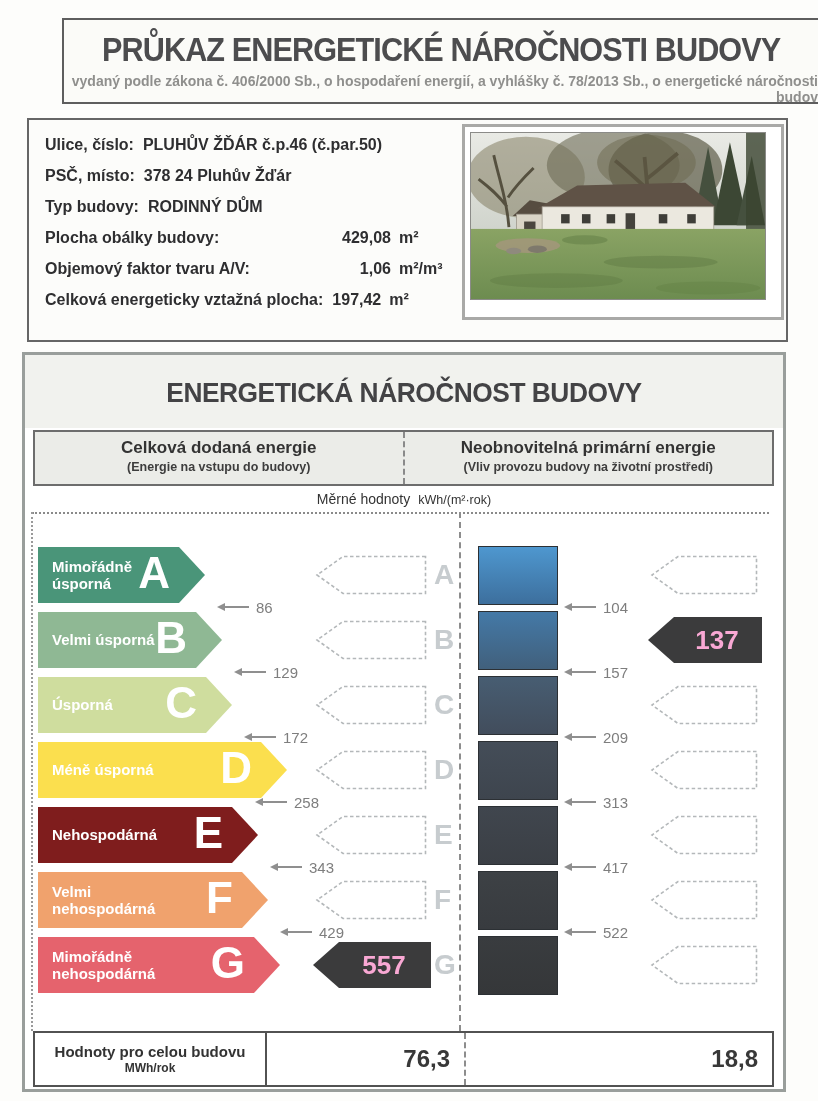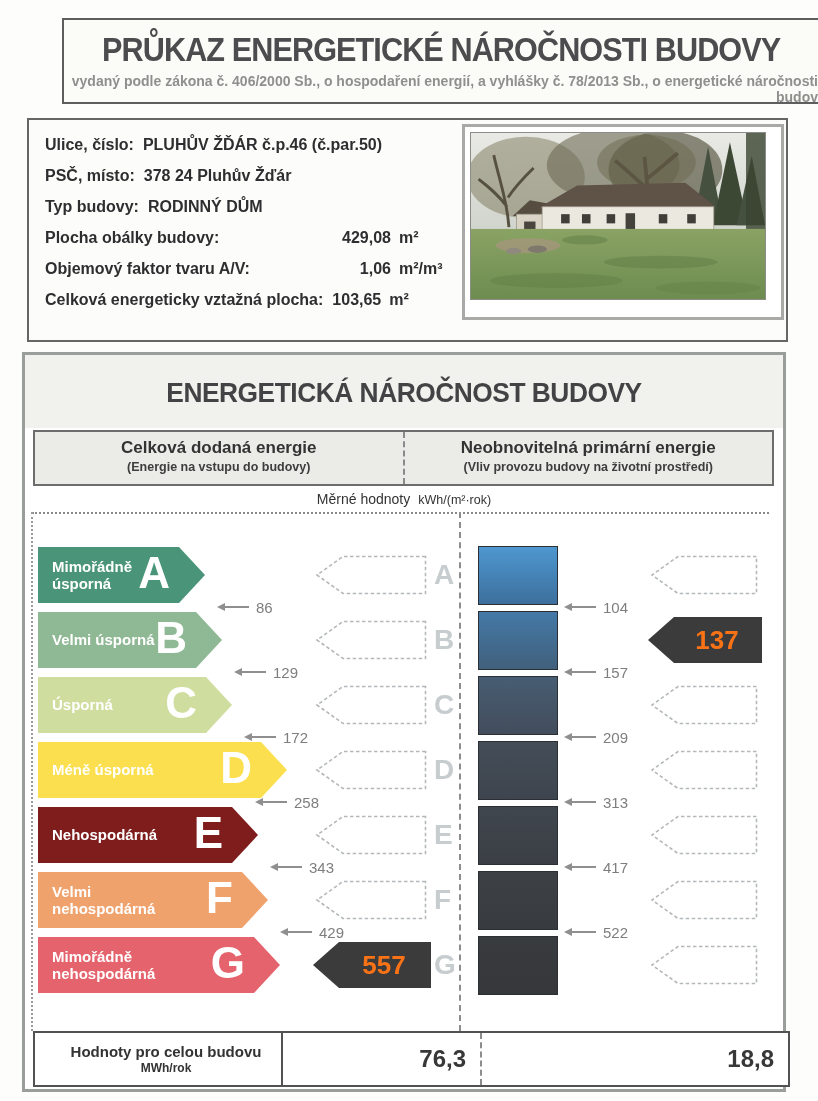--- a/index.html
+++ b/index.html
@@ -58,30 +58,30 @@
   .thresh{position:absolute;display:flex;align-items:center;height:16px;
           font-size:15px;color:#7e7e7e;}
   .tline{width:30px;height:2px;background:#8f8f8f;position:relative;margin-right:7px;}
   .tline::before{content:"";position:absolute;left:-2px;top:-3px;
                  border-top:4px solid transparent;border-bottom:4px solid transparent;
                  border-right:8px solid #8f8f8f;}
 
   .o-arrow{position:absolute;}
   .o-letter{position:absolute;font-size:28px;font-weight:800;color:#c7cccf;}
 
-  .dark-arrow{position:absolute;height:46px;background:#3b3b3c;color:#f97316;
+  .dark-arrow{position:absolute;height:46px;background:#3b3b3c;color:#f9a8d4;
               display:flex;align-items:center;justify-content:center;
               font-size:26px;font-weight:700;padding-left:24px;box-sizing:border-box;
               clip-path:polygon(26px 0, 100% 0, 100% 100%, 26px 100%, 0 50%);}
 
   .p-block{position:absolute;width:80px;height:59px;border:1px solid #2c3034;box-sizing:border-box;}
 
   
   .totals{position:absolute;left:8px;top:676px;width:737px;height:52px;
-          border:2px solid #525252;background:#fff;display:flex;padding-left:16px;}
+          border:2px solid #525252;background:#fff;display:flex;}
   .totals-label-cell{width:230px;border-right:2px solid #525252;text-align:center;
                      display:flex;flex-direction:column;justify-content:center;}
   .totals-label-cell .t{font-size:15px;font-weight:700;color:#333;}
   .totals-label-cell .u{font-size:12px;font-weight:700;color:#333;margin-top:1px;}
   .totals-val{display:flex;align-items:center;justify-content:flex-end;
               font-size:24px;font-weight:700;color:#383838;box-sizing:border-box;}
   .totals-val.left{width:199px;border-right:2px dashed #8d8d8d;padding-right:14px;}
   .totals-val.right{flex:1;padding-right:14px;}
 </style>
 </head>
@@ -113,21 +113,21 @@
         <span class="val">429,08</span>
         <span class="unit">m²</span>
       </div>
       <div class="info-row num">
         <span class="lbl">Objemový faktor tvaru A/V:</span>
         <span class="val">1,06</span>
         <span class="unit">m²/m³</span>
       </div>
       <div class="info-row">
         <span class="lbl">Celková energeticky vztažná plocha:</span>
-        <span class="val">103,65</span>
+        <span class="val">197,42</span>
         <span class="unit">m²</span>
       </div>
     </div>
 
     <div class="photo-frame">
       <svg width="294" height="166" viewBox="0 0 310 180" preserveAspectRatio="none">
         <defs>
           <linearGradient id="sky" x1="0" y1="0" x2="0" y2="1">
             <stop offset="0" stop-color="#e9eae5"></stop>
               <stop offset="1" stop-color="#cfd3cb"></stop>

